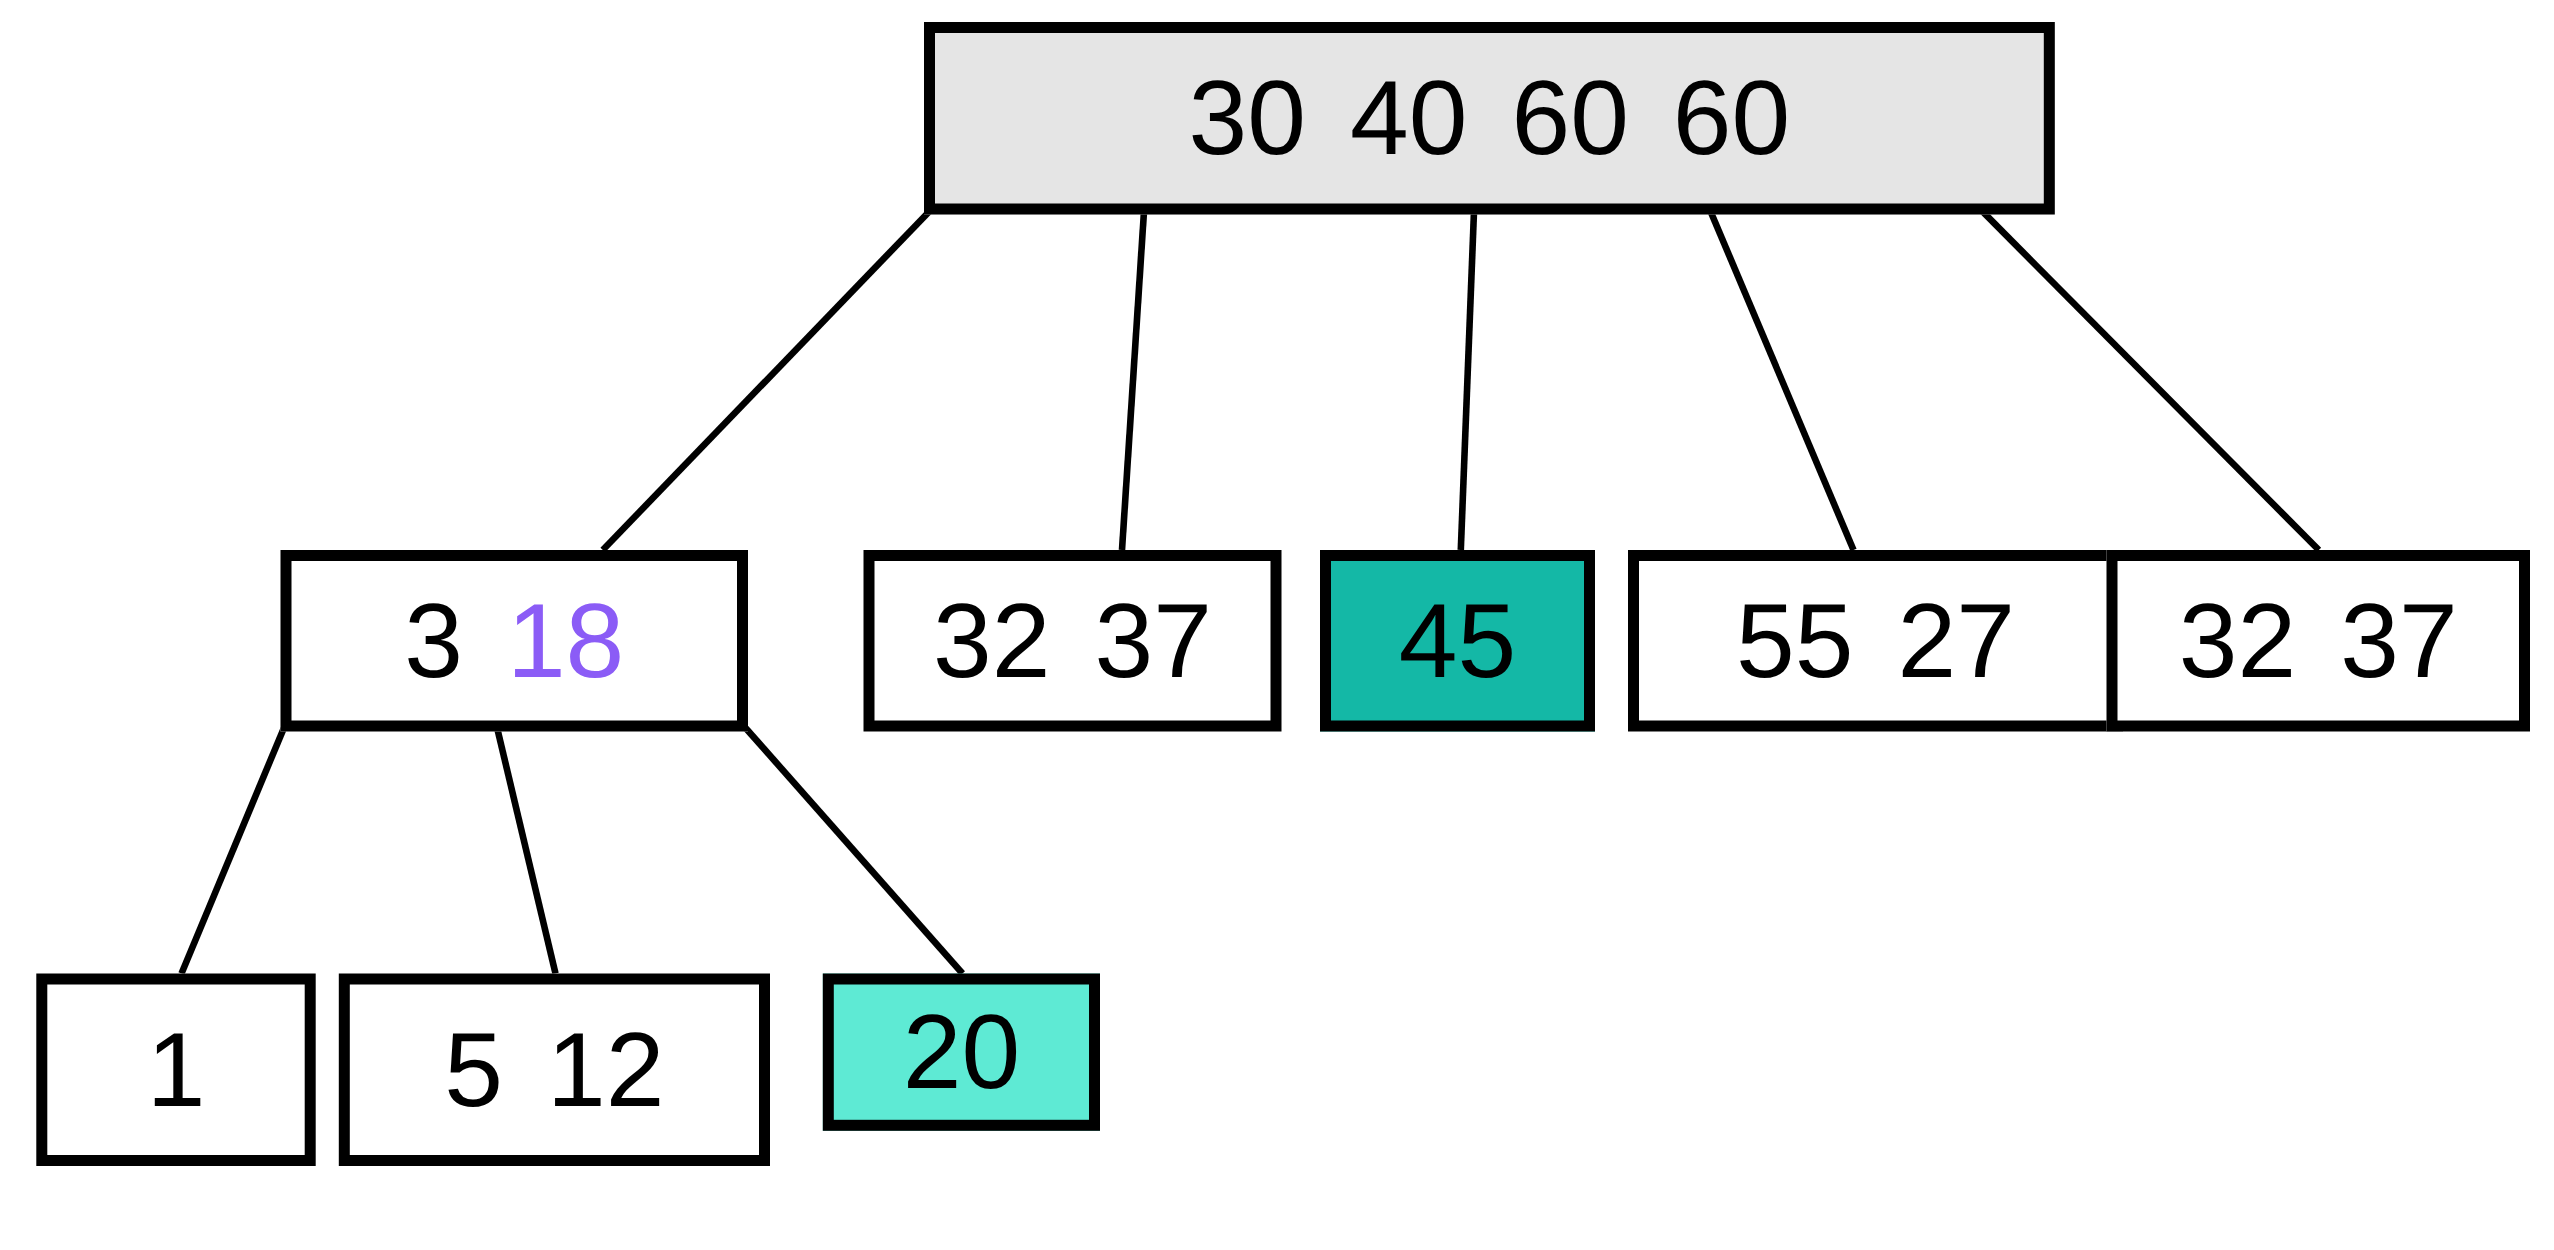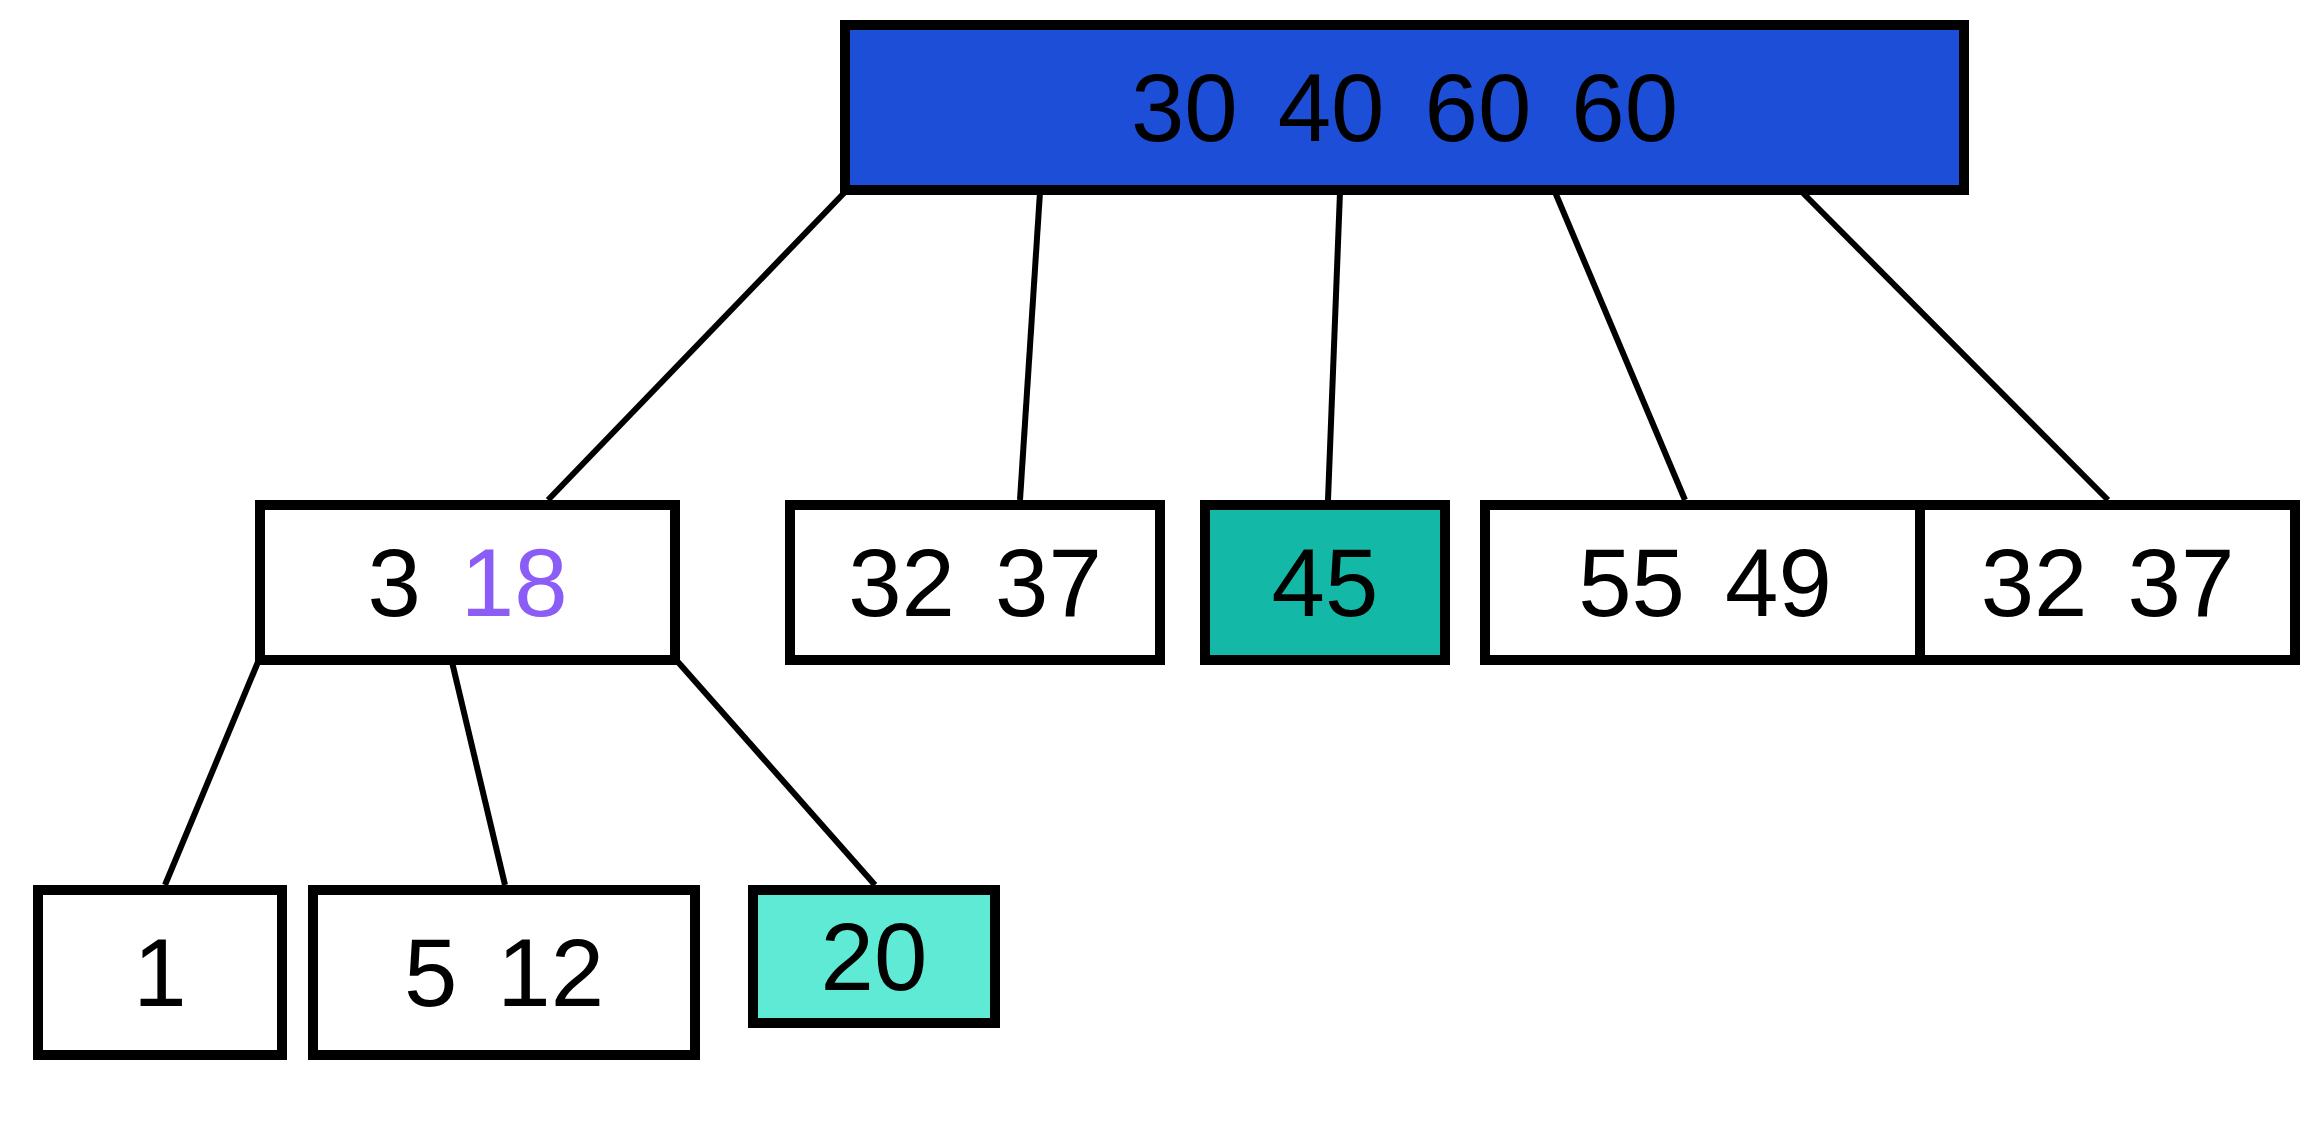--- a/index.html
+++ b/index.html
@@ -59,21 +59,21 @@
         <line x1="1340" y1="192" x2="1328" y2="500" stroke="#000000" stroke-width="6" stroke-linecap="butt"></line>
         <line x1="1555" y1="192" x2="1685" y2="500" stroke="#000000" stroke-width="6" stroke-linecap="butt"></line>
         <line x1="1802" y1="192" x2="2108" y2="500" stroke="#000000" stroke-width="6" stroke-linecap="butt"></line>
         <line x1="258" y1="662" x2="165" y2="885" stroke="#000000" stroke-width="6" stroke-linecap="butt"></line>
         <line x1="452" y1="662" x2="505" y2="885" stroke="#000000" stroke-width="6" stroke-linecap="butt"></line>
         <line x1="678" y1="662" x2="875" y2="885" stroke="#000000" stroke-width="6" stroke-linecap="butt"></line>
       </g>
   </svg>
 
   <div id="nodes-layer">
-      <div class="tree-node" style="left: 840px; top: 20px; width: 1129px; height: 175px; border-width: 10px; border-color: rgb(0, 0, 0); background: #1d4ed8;">
+      <div class="tree-node" style="left: 840px; top: 20px; width: 1028px; height: 175px; border-width: 10px; border-color: rgb(0, 0, 0); background: #e5e5e5;">
         <div class="node-keys">
           <span class="key-cell" style="color: rgb(0, 0, 0);">30</span>
           <span class="key-cell" style="color: rgb(0, 0, 0);">40</span>
           <span class="key-cell" style="color: rgb(0, 0, 0);">60</span>
           <span class="key-cell" style="color: rgb(0, 0, 0);">60</span>
         </div>
       </div>
       <div class="tree-node" style="left: 255px; top: 500px; width: 425px; height: 165px; border-width: 10px; border-color: rgb(0, 0, 0); background: rgb(255, 255, 255);">
         <div class="node-keys">
           <span class="key-cell" style="color: rgb(0, 0, 0);">3</span>
@@ -87,21 +87,21 @@
         </div>
       </div>
       <div class="tree-node" style="left: 1200px; top: 500px; width: 250px; height: 165px; border-width: 10px; border-color: rgb(0, 0, 0); background: #14b8a6;">
         <div class="node-keys">
           <span class="key-cell" style="color: rgb(0, 0, 0);">45</span>
         </div>
       </div>
       <div class="tree-node" style="left: 1480px; top: 500px; width: 450px; height: 165px; border-width: 10px; border-color: rgb(0, 0, 0); background: rgb(255, 255, 255);">
         <div class="node-keys">
           <span class="key-cell" style="color: rgb(0, 0, 0);">55</span>
-          <span class="key-cell" style="color: rgb(0, 0, 0);">49</span>
+          <span class="key-cell" style="color: rgb(0, 0, 0);">27</span>
         </div>
       </div>
       <div class="tree-node" style="left: 1915px; top: 500px; width: 385px; height: 165px; border-width: 10px; border-color: rgb(0, 0, 0); background: rgb(255, 255, 255);">
         <div class="node-keys">
           <span class="key-cell" style="color: rgb(0, 0, 0);">32</span>
           <span class="key-cell" style="color: rgb(0, 0, 0);">37</span>
         </div>
       </div>
       <div class="tree-node" style="left: 33px; top: 885px; width: 254px; height: 175px; border-width: 10px; border-color: rgb(0, 0, 0); background: rgb(255, 255, 255);">
         <div class="node-keys">

